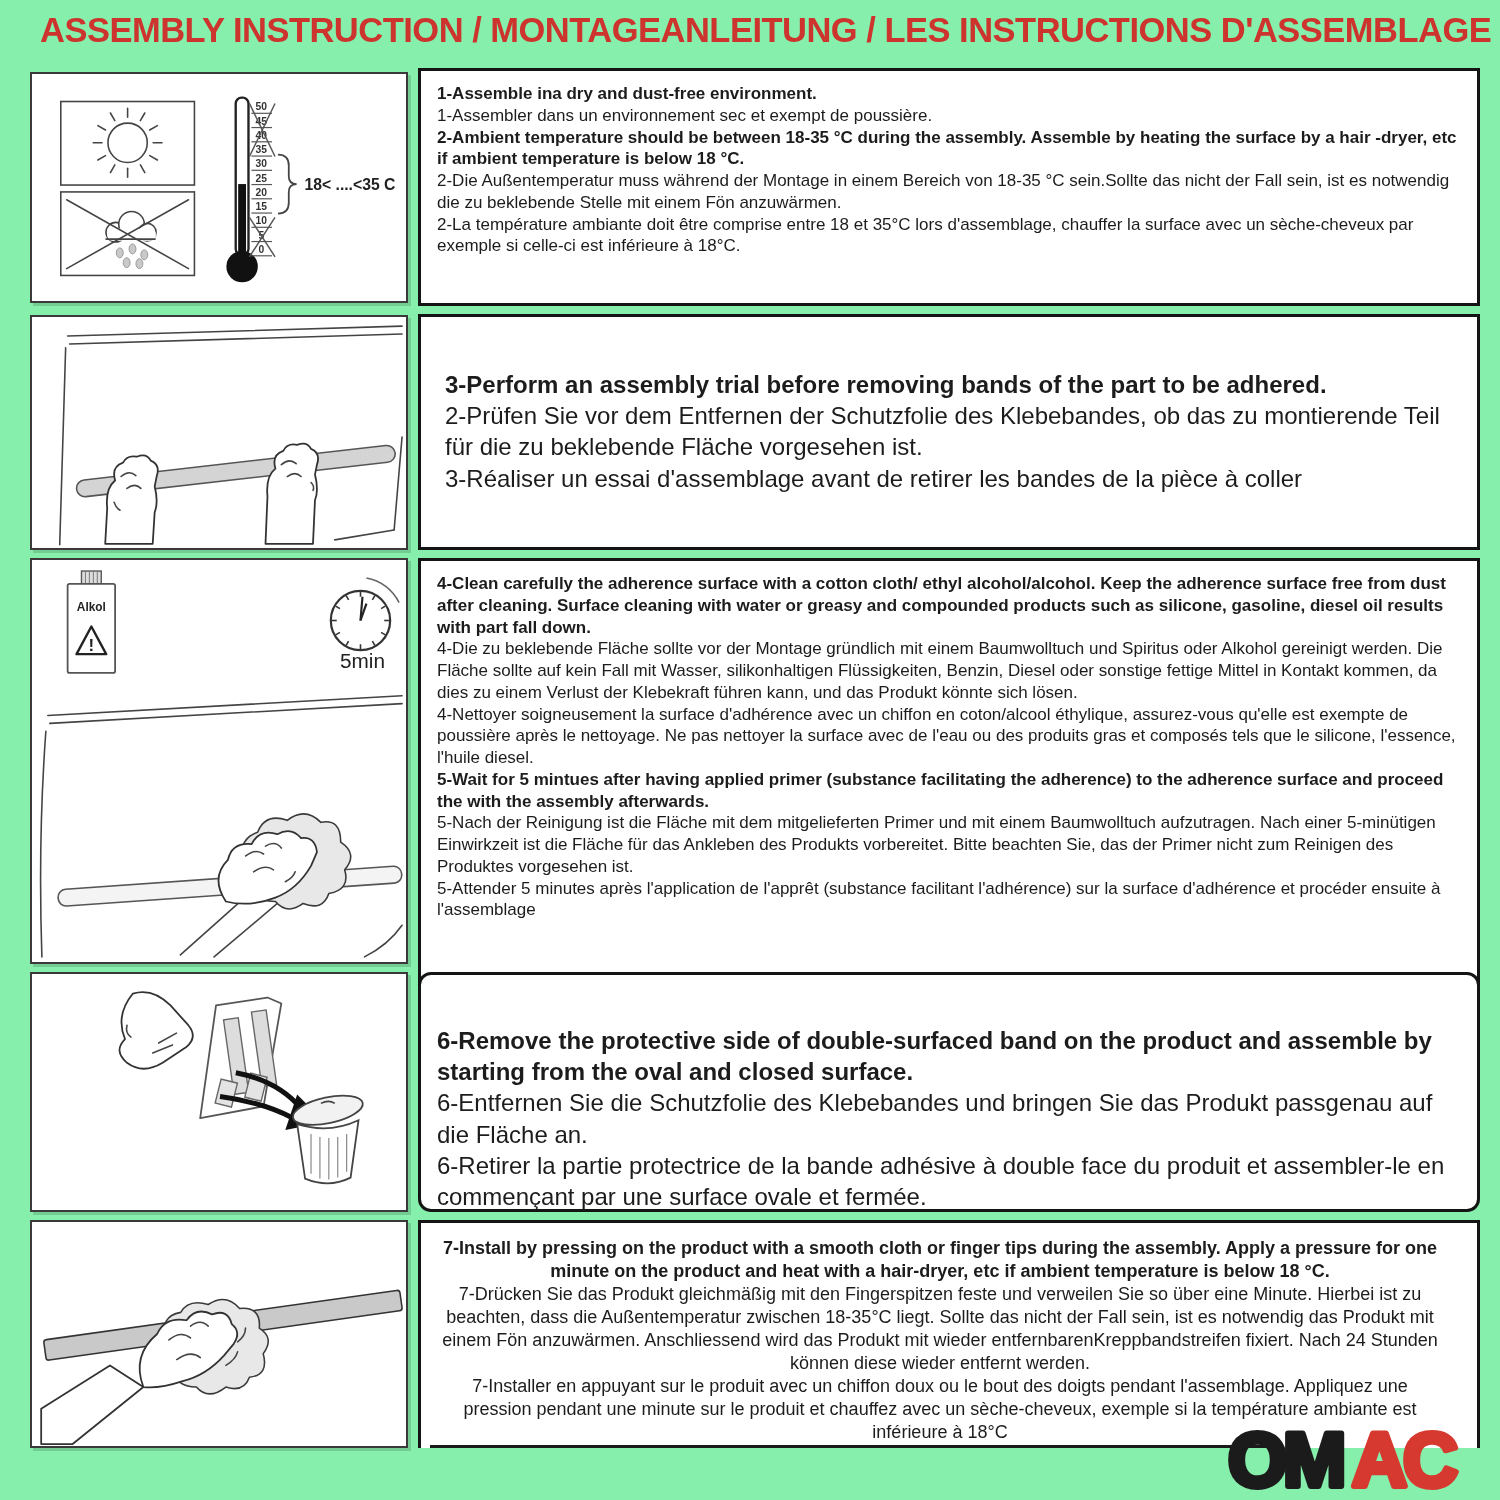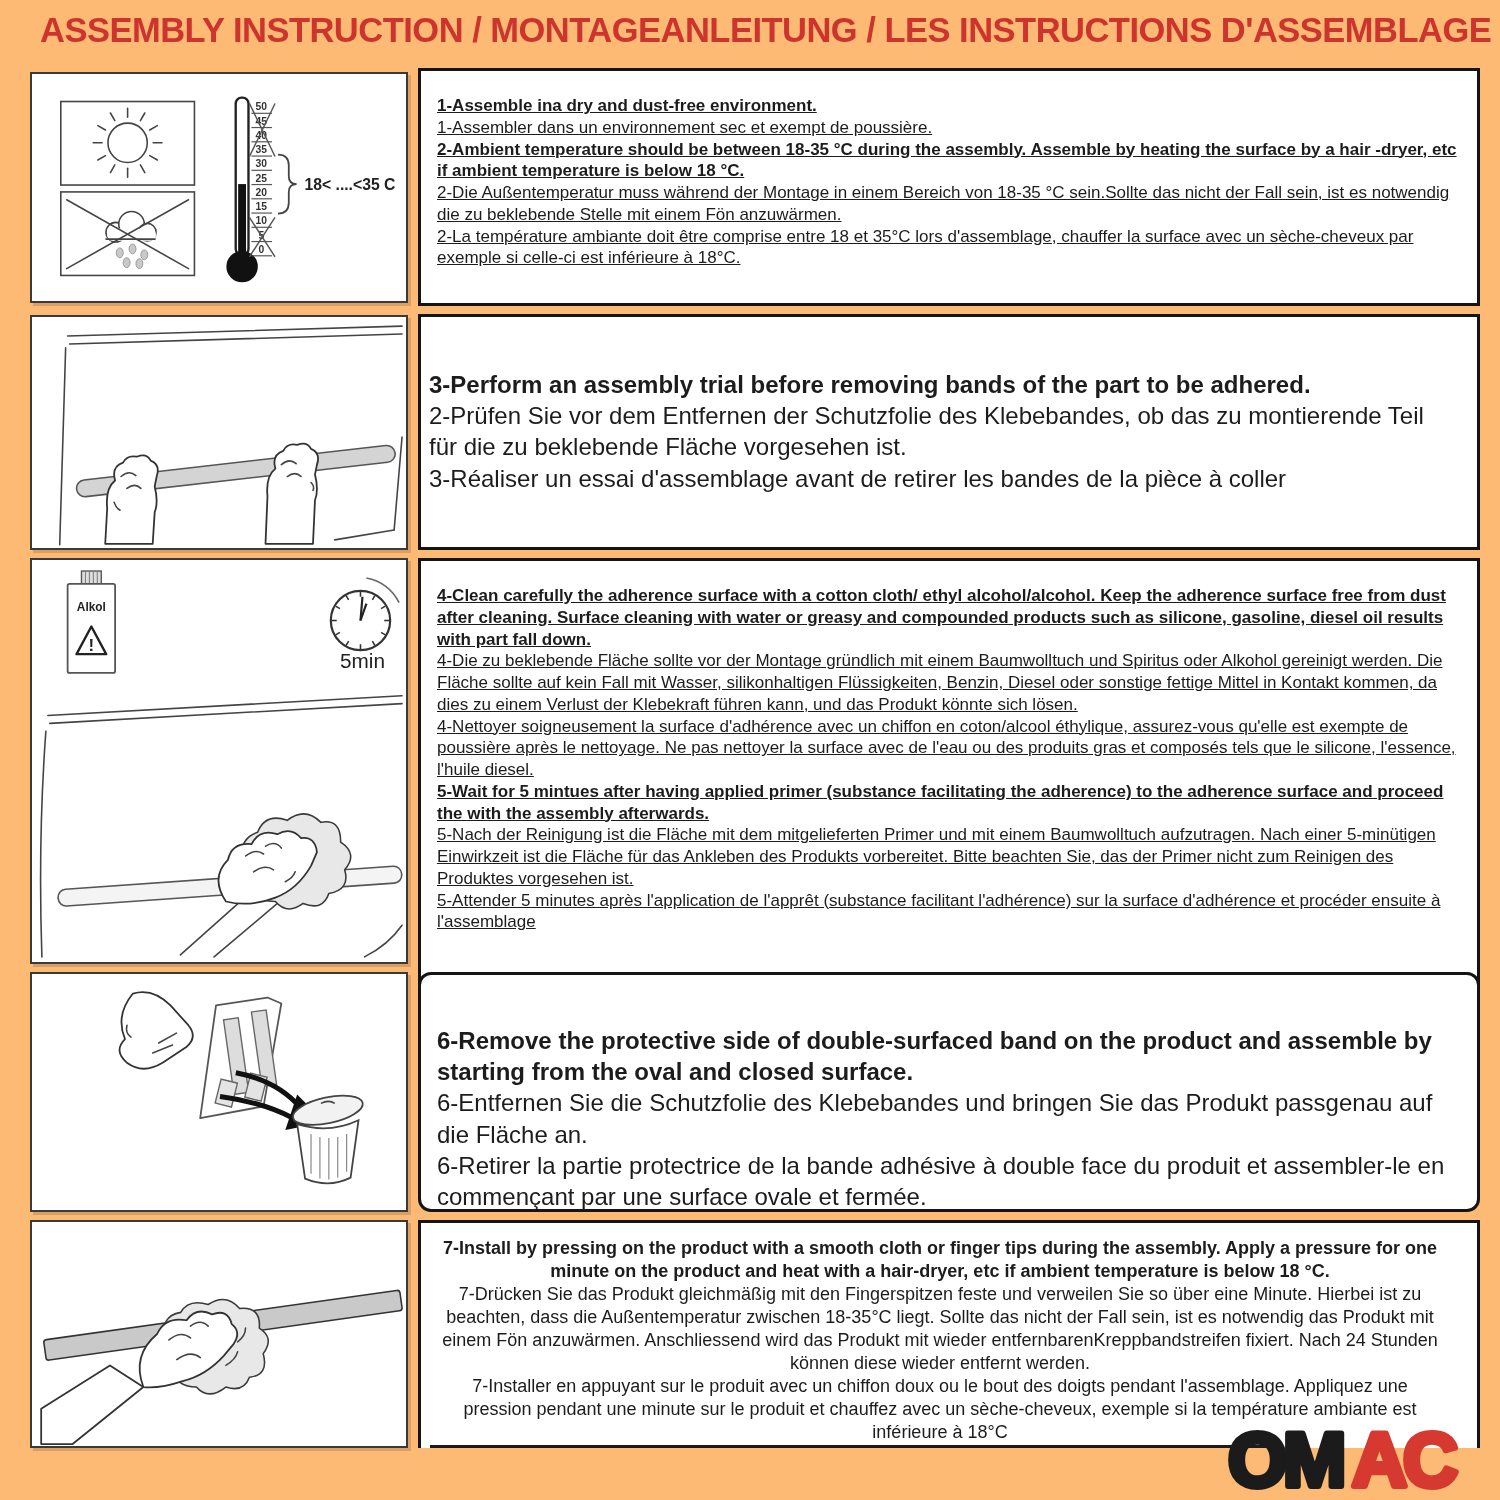--- a/index.html
+++ b/index.html
@@ -1,30 +1,30 @@
 <!DOCTYPE html>
 <html><head>
 <meta charset="utf-8">
 <style>
   html,body{margin:0;padding:0;background:#fff;}
-  .page{position:relative;width:1500px;height:1500px;background:#fdba74;overflow:hidden;
+  .page{position:relative;width:1500px;height:1500px;background:#86efac;overflow:hidden;
         font-family:"Liberation Sans",sans-serif;color:#1c1c1c;}
   .title{position:absolute;left:40px;top:10px;width:1440px;font-size:35px;font-weight:700;
          color:#cd342e;letter-spacing:-0.5px;white-space:nowrap;transform:scaleX(0.985);transform-origin:left;}
   .illus{position:absolute;left:30px;width:378px;background:#fff;border:2px solid #3a3a3a;
          box-sizing:border-box;box-shadow:3px 3px 0 rgba(0,0,0,0.14);}
   .illus svg{display:block;width:100%;height:100%;}
   .textbox{position:absolute;left:418px;width:1062px;border:3px solid #141414;box-sizing:border-box;background:#fff;}
   .textbox p{margin:0;}
   .textbox .bold{font-weight:700;}
-  .t-sm{font-size:17px;line-height:1.28;padding:24px 18px 0 16px;text-decoration:underline;}
+  .t-sm{font-size:17px;line-height:1.28;padding:12px 18px 0 16px;}
   .t-sm .block + .block{}
   .t-lg{font-size:24px;line-height:1.3;}
   .t-md{font-size:18px;line-height:1.28;padding:14px 34px 0 16px;text-align:center;}
-  .pad-r2{padding:52px 20px 0 8px;}
+  .pad-r2{padding:52px 20px 0 24px;}
   .pad-r4{padding:50px 20px 0 16px;border-radius:13px;}
   .no-bottom{border-bottom:none;}
   .rule{position:absolute;left:430px;top:1445px;width:842px;height:3px;background:#1b1b1b;}
   .logo{position:absolute;left:1228px;top:1424px;}
   .logo text{font-family:"Liberation Sans",sans-serif;font-weight:700;font-size:76px;letter-spacing:-4px;
              paint-order:stroke;stroke-linejoin:round;}
   .lineart{stroke:#444;fill:none;stroke-width:1.6;stroke-linecap:round;}
   .hand{fill:#fff;stroke:#333;stroke-width:1.8;stroke-linejoin:round;}
   .cloth{fill:#e8e8e8;stroke:#3a3a3a;stroke-width:1.6;stroke-linejoin:round;}
   .tick-num{font-size:10.5px;fill:#333;font-family:"Liberation Sans",sans-serif;}

